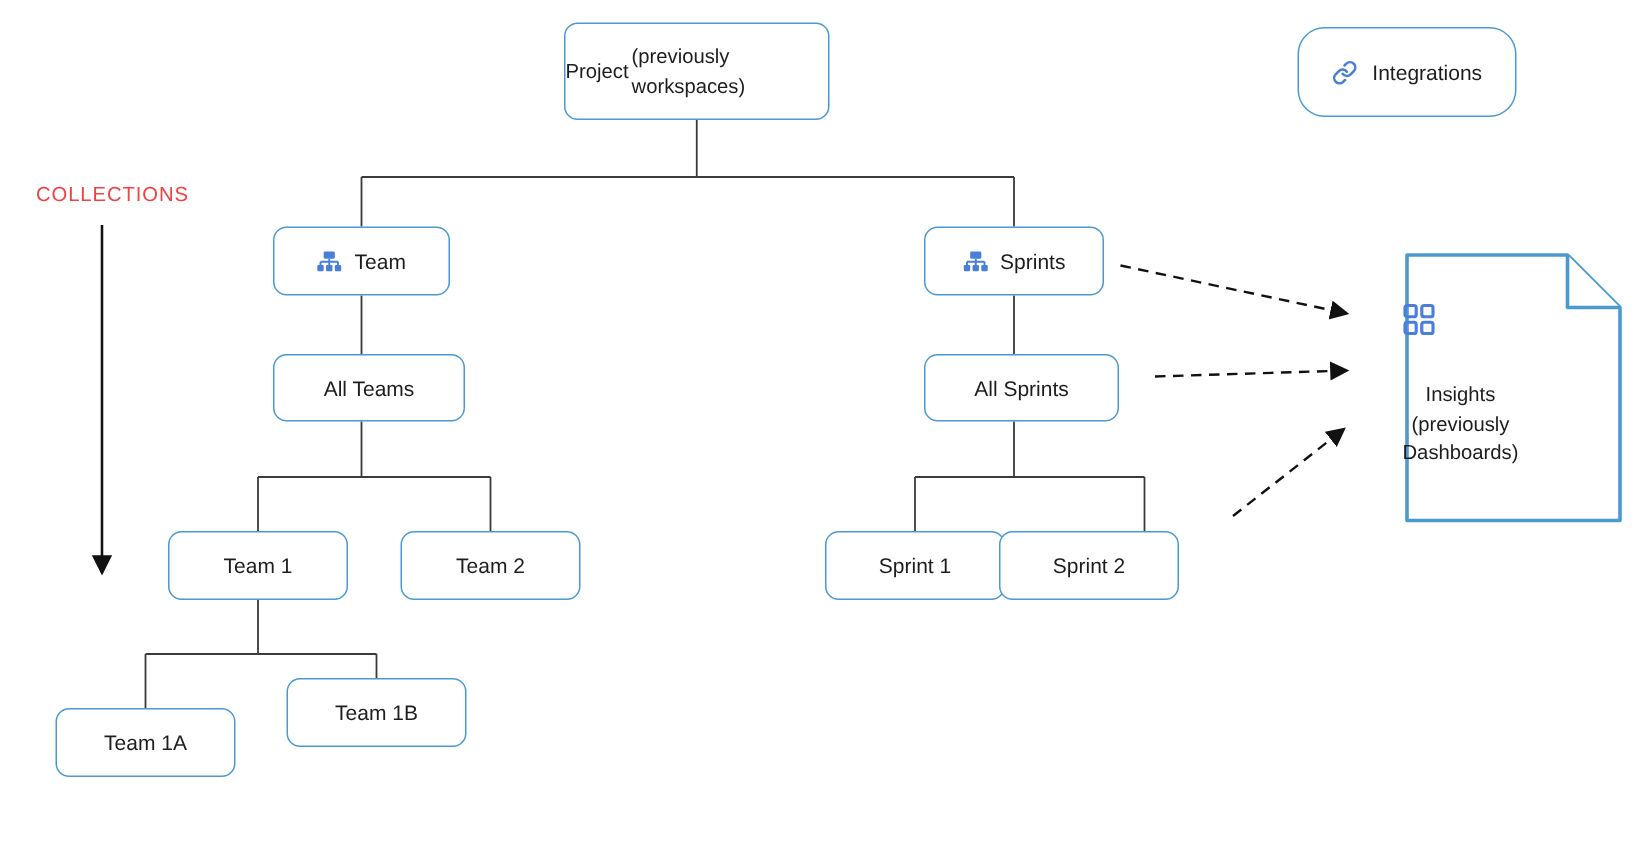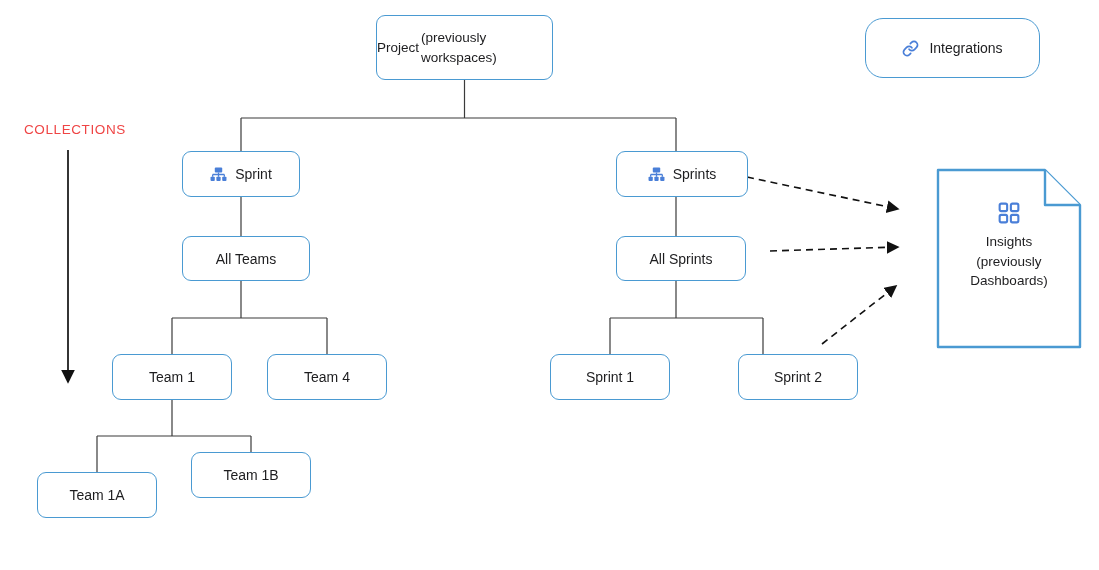--- a/index.html
+++ b/index.html
@@ -67,22 +67,22 @@
     position: absolute;
     left: 0; top: 0;
     width: 148px; height: 182px;
   }
   .insights-doc .doc-content {
     position: absolute;
     left: 0; top: 34px;
     width: 148px;
     display: flex;
     flex-direction: column;
-    align-items: center;
-    gap: 4px;
+    align-items: flex-start;
+    gap: 24px;
   }
   .insights-doc .doc-text {
     text-align: center;
     font-size: 13.5px;
     line-height: 1.45;
     color: #1d1d1f;
   }
 </style>
 </head>
 <body>
@@ -108,44 +108,44 @@
     <path d="M822 344 L896 286" fill="none" stroke="#111111" stroke-width="1.6" stroke-dasharray="7 5" marker-end="url(#arrowhead)"></path>
   </svg>
 
   <div class="collections-label">COLLECTIONS</div>
 
   <div class="node two-line" style="left:376px; top:15px; width:177px; height:65px;">
     <span>Project</span>
     <span>(previously workspaces)</span>
   </div>
 
-  <div class="node pill" style="left:865px; top:18px; width:175px; height:60px;">
+  <div class="node pill" style="left:865px; top:18px; width:146px; height:60px;">
     <span class="icon">
       <svg width="17" height="17" viewBox="0 0 24 24" fill="none" stroke="#4a7fd8" stroke-width="2.4" stroke-linecap="round" stroke-linejoin="round">
         <path d="M10 13a5 5 0 0 0 7.54.54l3-3a5 5 0 0 0-7.07-7.07l-1.72 1.71"></path>
         <path d="M14 11a5 5 0 0 0-7.54-.54l-3 3a5 5 0 0 0 7.07 7.07l1.71-1.71"></path>
       </svg>
     </span>
     <span>Integrations</span>
   </div>
 
   <div class="node" style="left:182px; top:151px; width:118px; height:46px;">
     <span class="icon">
       <svg width="17" height="15" viewBox="0 0 16 14">
         <rect x="4.5" y="0.5" width="7" height="4.6" rx="0.9" fill="#4a7fd8"></rect>
         <path d="M8 5.1 V7 M2.5 7 H13.5 M2.5 7 V9 M8 7 V9 M13.5 7 V9" stroke="#4a7fd8" stroke-width="1.2" fill="none"></path>
         <rect x="0.5" y="9" width="4" height="4" rx="0.8" fill="#4a7fd8"></rect>
         <rect x="6" y="9" width="4" height="4" rx="0.8" fill="#4a7fd8"></rect>
         <rect x="11.5" y="9" width="4" height="4" rx="0.8" fill="#4a7fd8"></rect>
       </svg>
     </span>
-    <span>Sprint</span>
-  </div>
-
-  <div class="node" style="left:616px; top:151px; width:132px; height:46px;">
+    <span>Team</span>
+  </div>
+
+  <div class="node" style="left:616px; top:151px; width:120px; height:46px;">
     <span class="icon">
       <svg width="17" height="15" viewBox="0 0 16 14">
         <rect x="4.5" y="0.5" width="7" height="4.6" rx="0.9" fill="#4a7fd8"></rect>
         <path d="M8 5.1 V7 M2.5 7 H13.5 M2.5 7 V9 M8 7 V9 M13.5 7 V9" stroke="#4a7fd8" stroke-width="1.2" fill="none"></path>
         <rect x="0.5" y="9" width="4" height="4" rx="0.8" fill="#4a7fd8"></rect>
         <rect x="6" y="9" width="4" height="4" rx="0.8" fill="#4a7fd8"></rect>
         <rect x="11.5" y="9" width="4" height="4" rx="0.8" fill="#4a7fd8"></rect>
       </svg>
     </span>
     <span>Sprints</span>
@@ -157,28 +157,28 @@
 
   <div class="node" style="left:616px; top:236px; width:130px; height:45px;">
     <span>All Sprints</span>
   </div>
 
   <div class="node" style="left:112px; top:354px; width:120px; height:46px;align-items:center;">
     <span>Team 1</span>
   </div>
 
   <div class="node" style="left:267px; top:354px; width:120px; height:46px;">
-    <span>Team 4</span>
+    <span>Team 2</span>
   </div>
 
   <div class="node" style="left:550px; top:354px; width:120px; height:46px;">
     <span>Sprint 1</span>
   </div>
 
-  <div class="node" style="left:738px; top:354px; width:120px; height:46px;align-items:center;">
+  <div class="node" style="left:666px; top:354px; width:120px; height:46px;align-items:center;">
     <span>Sprint 2</span>
   </div>
 
   <div class="node" style="left:37px; top:472px; width:120px; height:46px;">
     <span>Team 1A</span>
   </div>
 
   <div class="node" style="left:191px; top:452px; width:120px; height:46px;">
     <span>Team 1B</span>
   </div>

